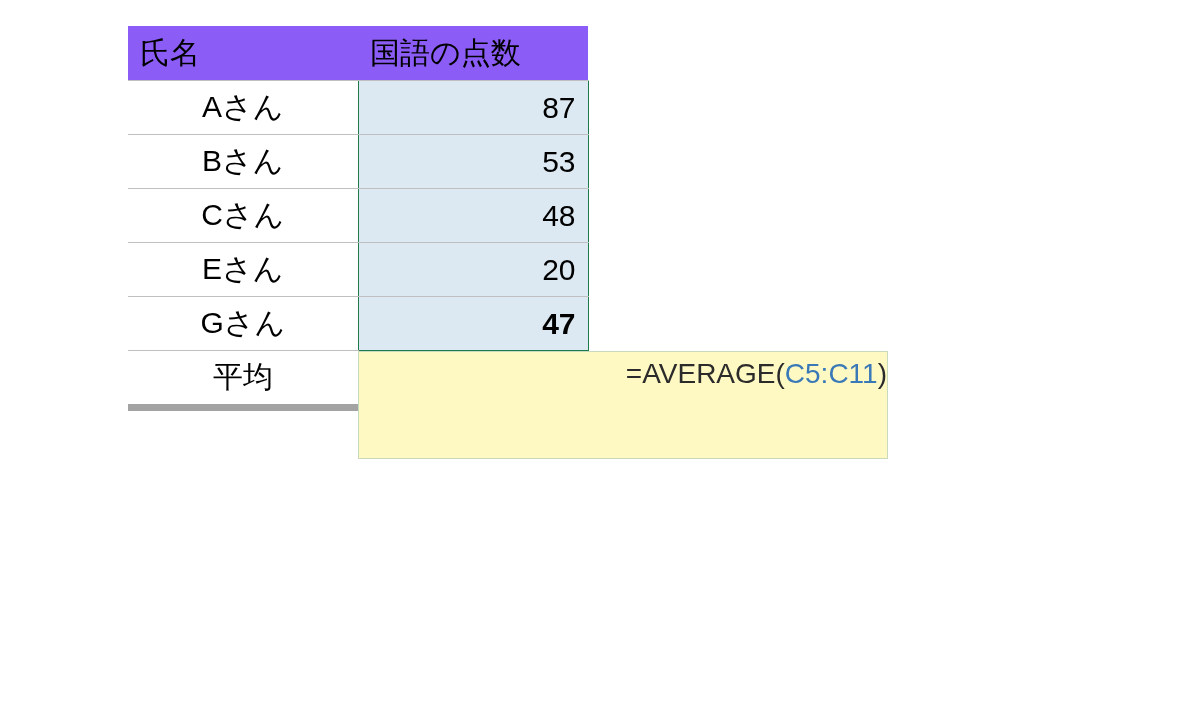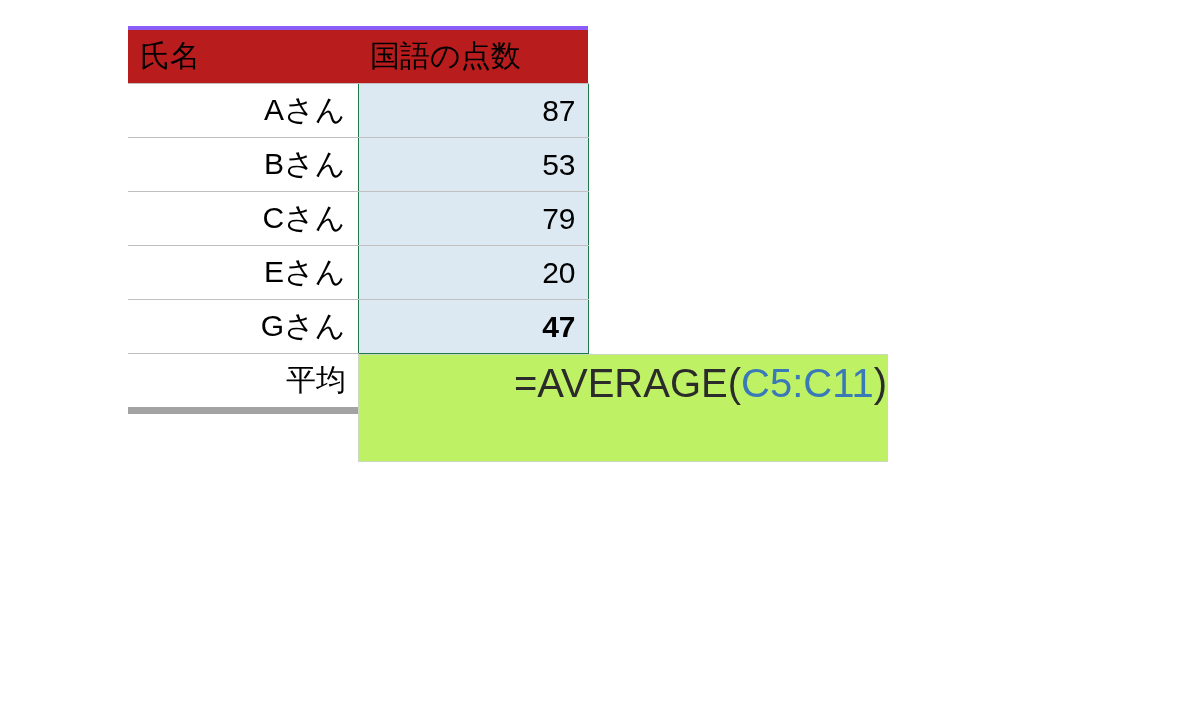--- a/index.html
+++ b/index.html
@@ -21,29 +21,29 @@
     }
     td {
       font-size: 30px;
       padding: 6px 12px;
       border-bottom: 1px solid #c0c0c0;
       height: 48px;
       box-sizing: border-box;
     }
     .col-name {
       width: 230px;
-      text-align: right;
+      text-align: center;
     }
     .col-score {
       width: 230px;
       text-align: right;
     }
     .header-row td {
-      background: #b91c1c;
-      border-top: 4px solid #8b5cf6;
+      background: #8b5cf6;
+      border-top: 1px solid #8b5cf6;
       text-align: left;
     }
     .selected-range {
       background: #dde9f2;
     }
     .selection-border-top {
       border-top: 1.5px solid #1f7a4a;
     }
     .selection-border-left {
       border-left: 1.5px solid #1f7a4a;
@@ -57,26 +57,26 @@
     }
     .formula-cell-wrapper {
       position: relative;
     }
     .formula-overlay {
       position: absolute;
       left: 359px;
       top: 0;
       width: 530px;
       height: 108px;
-      background: #bef264;
+      background: #fef9c3;
       border: 1px solid #c9d9be;
       padding-left: 6px;
       padding-top: 6px;
       box-sizing: border-box;
-      font-size: 40px;
+      font-size: 28px;
     }
     .formula-text-black { color: #2b2b2b; }
     .formula-text-blue { color: #3a79b8; }
     .avg-row td {
       border-bottom: 7px solid #a3a3a3;
     }
   </style>
 </head>
 <body>
 
@@ -90,21 +90,21 @@
     <tr>
       <td class="col-name">Aさん</td>
       <td class="col-score selected-range selection-border-top selection-border-left selection-border-right">87</td>
     </tr>
     <tr>
       <td class="col-name">Bさん</td>
       <td class="col-score selected-range selection-border-left selection-border-right">53</td>
     </tr>
     <tr>
       <td class="col-name">Cさん</td>
-      <td class="col-score selected-range selection-border-left selection-border-right">79</td>
+      <td class="col-score selected-range selection-border-left selection-border-right">48</td>
     </tr>
     <tr>
       <td class="col-name">Eさん</td>
       <td class="col-score selected-range selection-border-left selection-border-right">20</td>
     </tr>
     <tr>
       <td class="col-name">Gさん</td>
       <td class="col-score selected-range selection-border-left selection-border-right selection-border-bottom">47</td>
     </tr>
     <tr class="avg-row">

